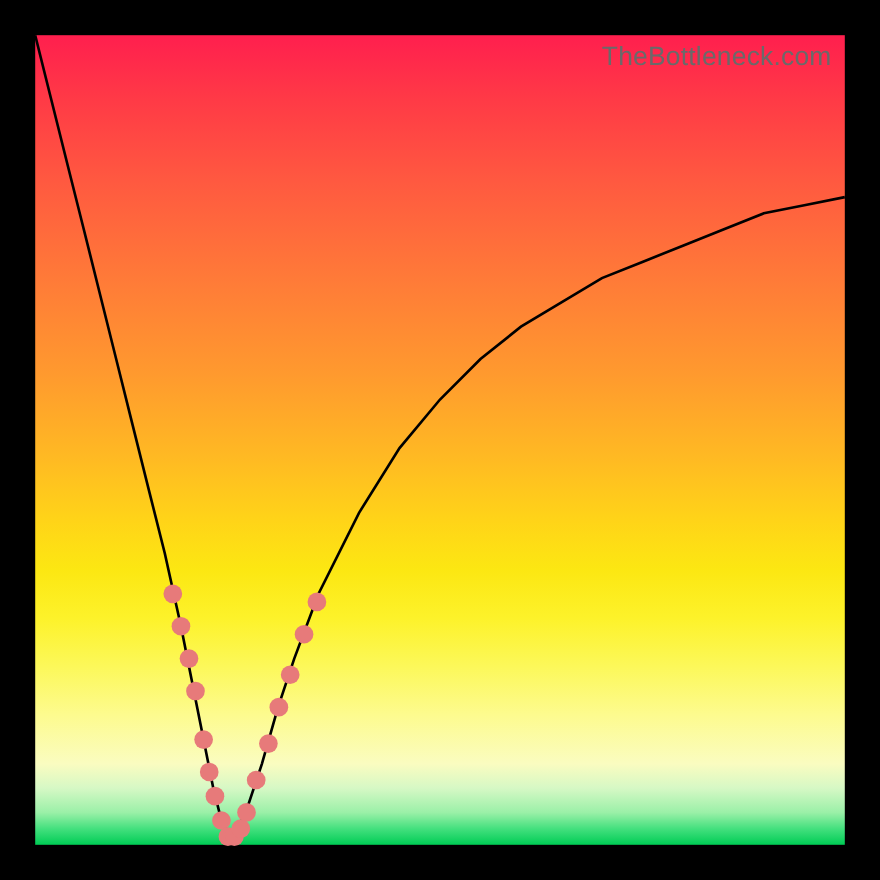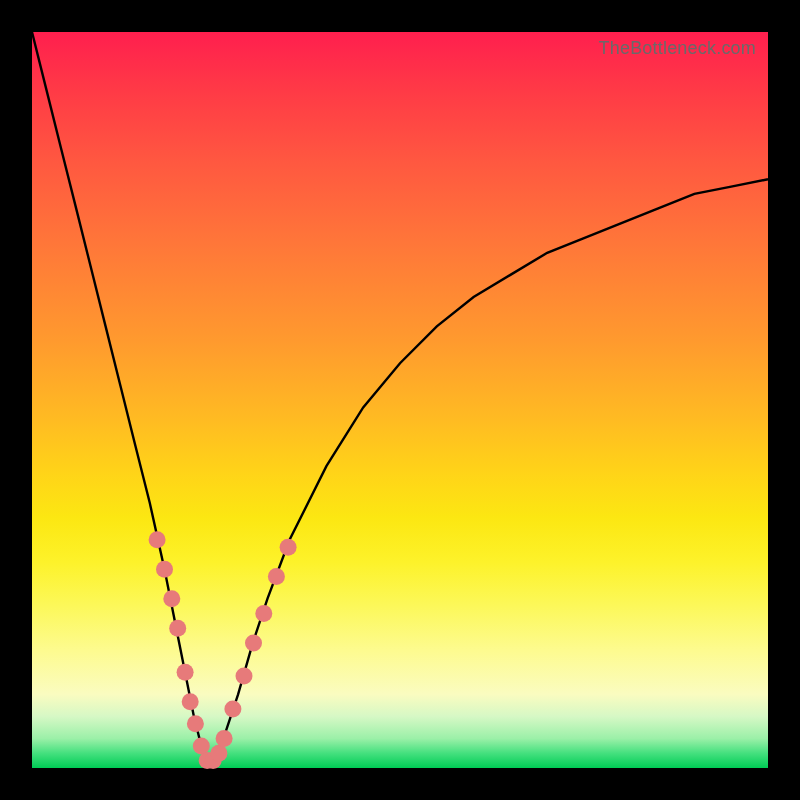--- a/index.html
+++ b/index.html
@@ -43,21 +43,21 @@
       #9bf0a8 96%,
       #44e07e 98%,
       #00cc55 100%
     );
   }
   .watermark {
     position: absolute;
     top: 6px;
     right: 12px;
     color: #6a6a6a;
-    font-size: 18px;
+    font-size: 24px;
     font-weight: 500;
     letter-spacing: 0.2px;
     user-select: none;
   }
   svg.curve {
     position: absolute;
     left: 0; top: 0;
     width: 736px;
     height: 736px;
     overflow: visible;

